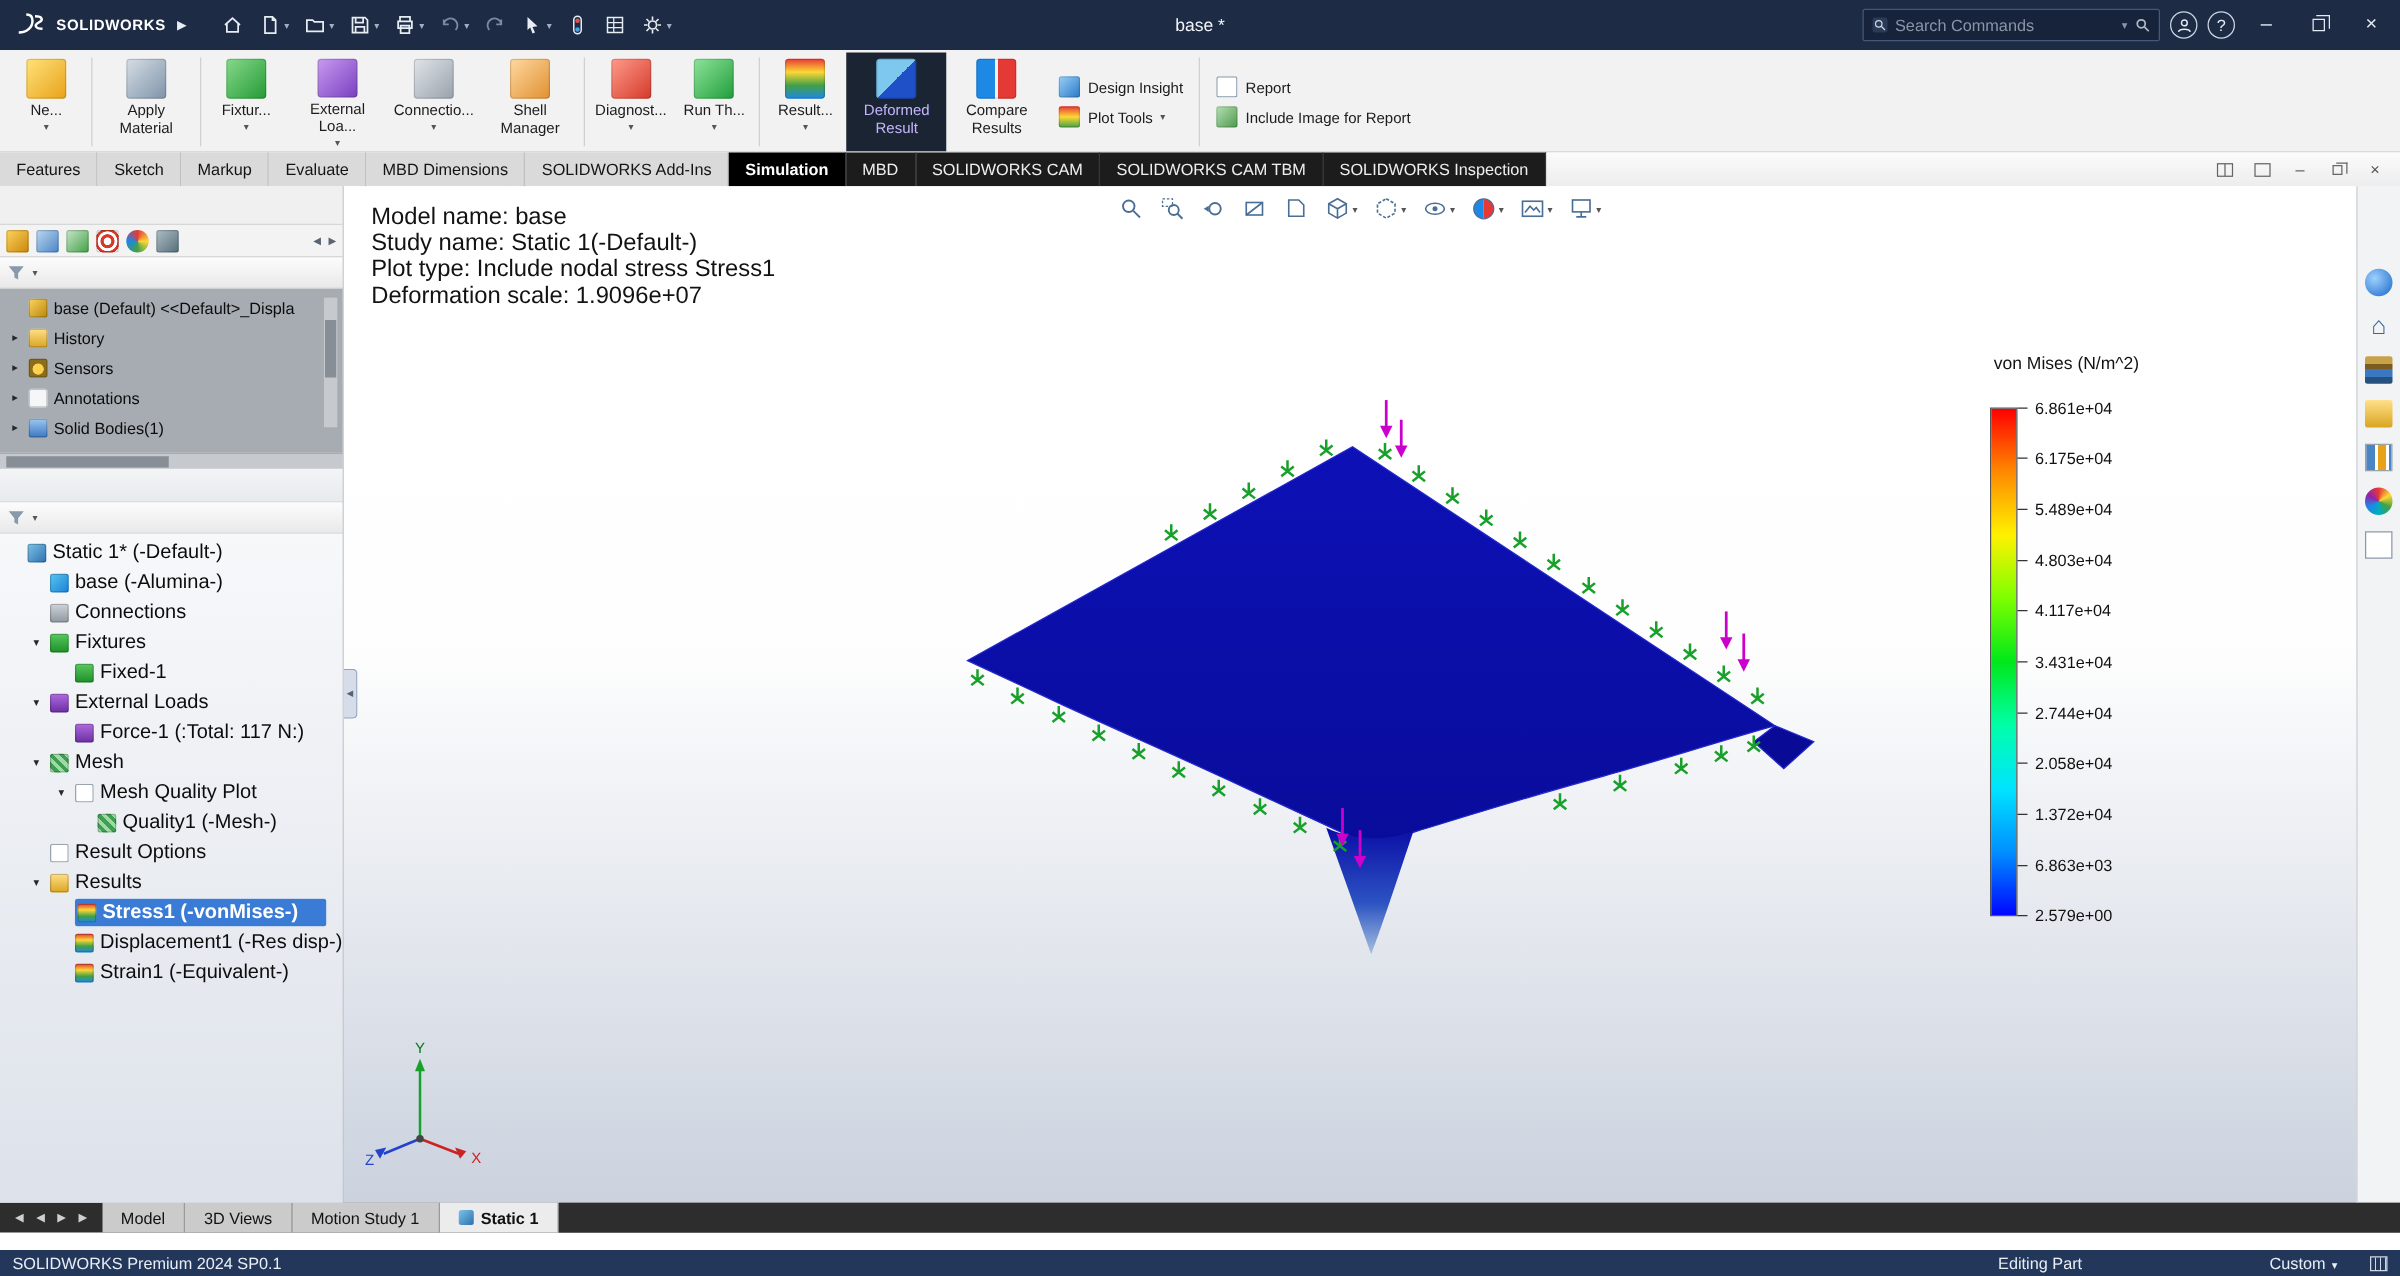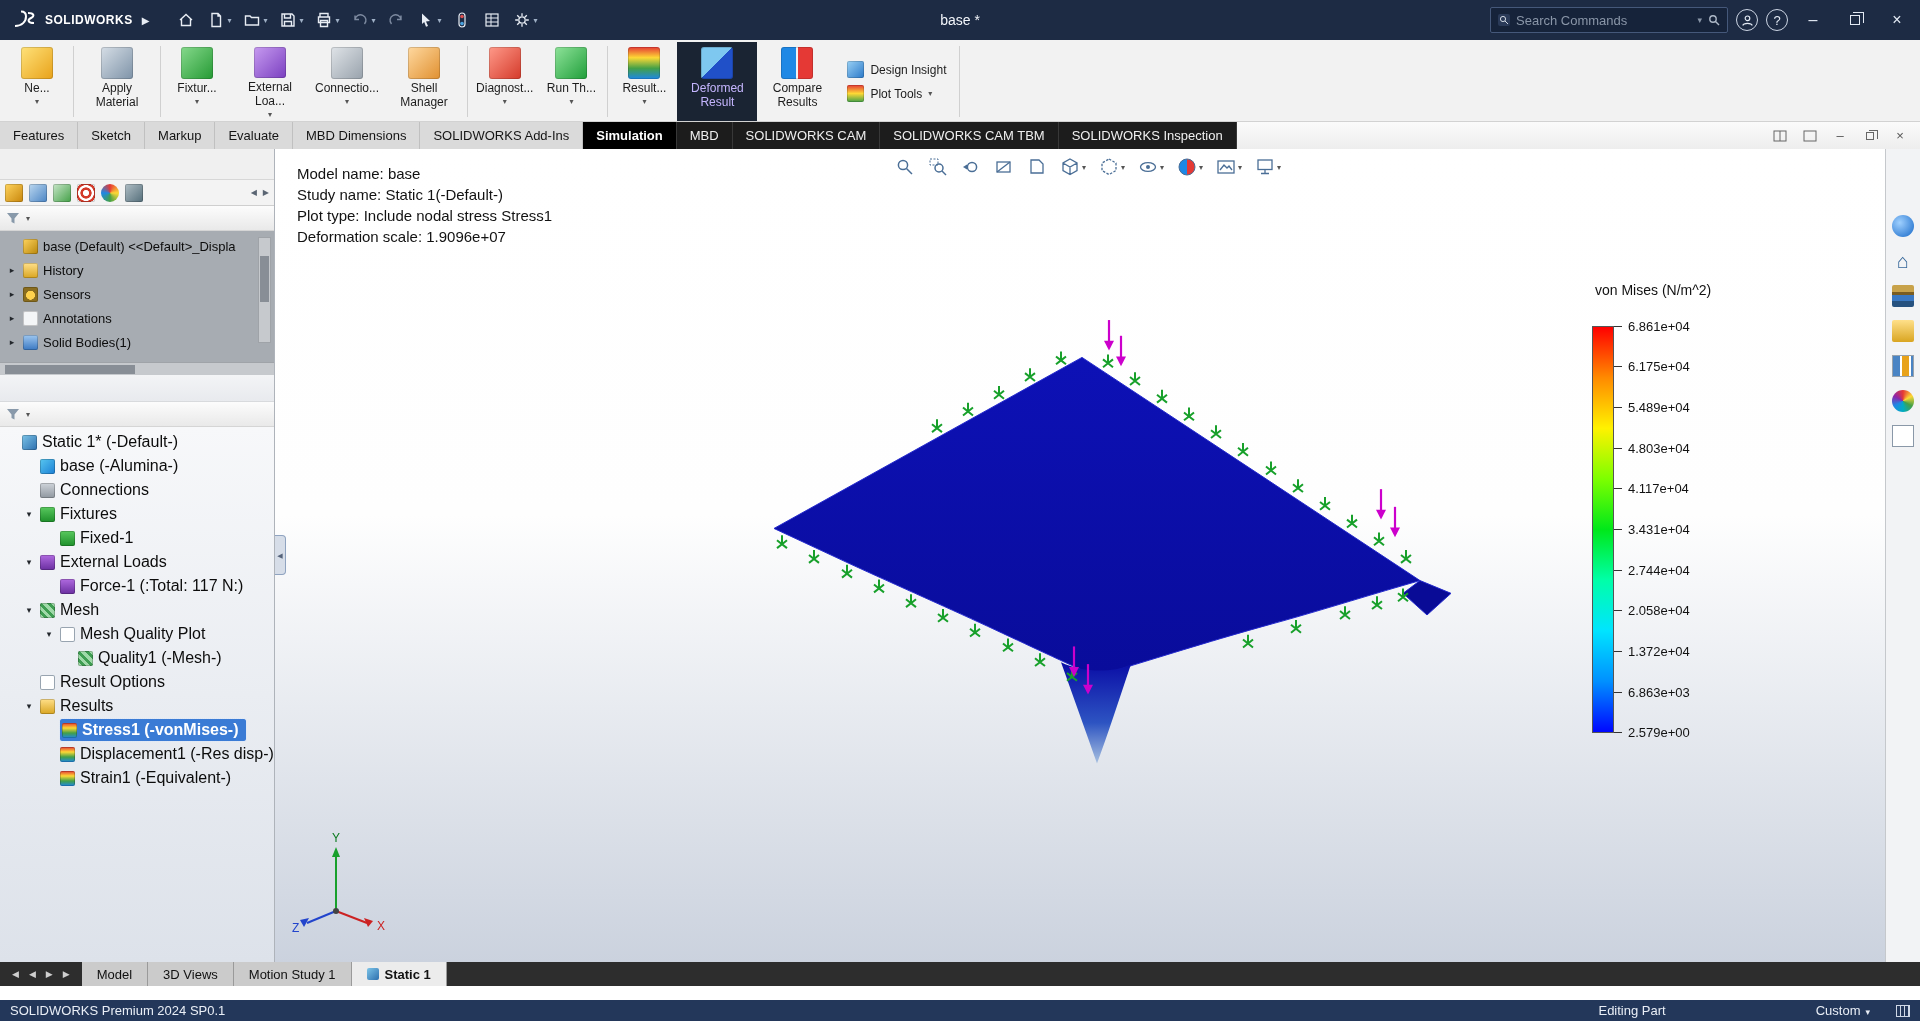--- a/index.html
+++ b/index.html
@@ -119,37 +119,37 @@
   .vscroll{position:absolute; right:3px; top:6px; width:13px; height:106px; background:#c6c9cd; border:1px solid #9fa3a8;}
   .vscroll-thumb{position:absolute; left:1px; right:1px; top:18px; height:46px; background:#888e96;}
   .lp-hscroll{height:13px; background:#c6c9cd; border-top:1px solid #9fa3a8; position:relative;}
   .hscroll-thumb{position:absolute; left:5px; top:2px; width:130px; height:9px; background:#888e96;}
   .lp-gap{height:27px; background:linear-gradient(#f3f4f6,#e8eaee); border-bottom:1px solid #d8dadd;}
   .lp-studytree{flex:1; background:linear-gradient(180deg,#f7f8fa,#dde2ea); padding-top:3px; overflow:hidden;}
   .st-row{height:24px; display:flex; align-items:center; gap:5px; font-size:16px; color:#0c0c0c;}
   .l0{padding-left:5px;} .l1{padding-left:23px;} .l2{padding-left:43px;} .l3{padding-left:61px;}
   .st-label{white-space:nowrap;}
   .st-row .sel-wrap{display:flex; align-items:center; gap:5px; background:#3a7bd5; color:#fff;
-    font-weight:bold; padding:2px 7px 2px 2px; border-radius:2px; outline:1px dotted #dce7f8;}
+    font-weight:bold; padding:2px 22px 2px 2px; border-radius:2px; outline:1px dotted #dce7f8;}
   .tico-study{background:linear-gradient(135deg,#7cc4e8,#2d6fae);}
   .tico-part{background:linear-gradient(135deg,#58c7f0,#1b7fd4);}
   .tico-connections{background:linear-gradient(#cfd4da,#8f979f);}
   .tico-fixtures{background:linear-gradient(#59c95f,#1e8f2a);}
   .tico-loads{background:linear-gradient(#b06ae0,#6a2fa0);}
   .tico-mesh{background:repeating-linear-gradient(45deg,#9fd9a8 0 3px,#3f9e52 3px 6px);}
   .tico-plotdoc{background:#fff; box-shadow:inset 0 0 0 1px #98a4b0;}
   .tico-rainbow{background:linear-gradient(180deg,#e53935,#fdd835,#43a047,#1e88e5);}
   .splitter-handle{position:absolute; left:275px; top:386px; width:11px; height:40px;
     background:#d6dde8; border:1px solid #8fa3c0; border-left:none; border-radius:0 4px 4px 0;
     display:flex; align-items:center; justify-content:center; font-size:7px; color:#55637a; z-index:5;}
 
   
   .graphics{flex:1; position:relative; min-width:0;
     background:linear-gradient(180deg,#ffffff 0%,#fefefe 45%,#cbd2de 100%);}
-  .info-text{position:absolute; left:22px; top:14px; font-size:15px; color:#121212; line-height:21px;}
+  .info-text{position:absolute; left:22px; top:14px; font-size:19px; color:#121212; line-height:21px;}
   .headsup{position:absolute; left:618px; top:6px; display:flex; align-items:center; gap:9px;}
   .hbtn{display:flex; align-items:center; gap:2px; padding:2px; cursor:default;}
   .model-svg{position:absolute; inset:0; width:100%; height:100%;}
   .triad{position:absolute; left:16px; bottom:28px;}
 
   
   .legend{position:absolute; left:1317px; top:133px; width:260px;}
   .legend-title{font-size:14px; color:#121212; margin-left:3px;}
   .legend-body{display:flex; margin-top:28px;}
   .legend-bar{width:22px; height:407px; border:1px solid #555;}
@@ -361,20 +361,30 @@
         <span class="ric-sm ric-insight"></span>
         <span>Design Insight</span>
       </div>
       <div class="srow">
         <span class="ric-sm ric-plottools"></span>
         <span>Plot Tools</span>
         <span class="hcaret gl gl-dn"></span>
       </div>
     </div>
     <div class="rsep"></div>
+    <div class="rgroup-small">
+      <div class="srow">
+        <span class="ric-sm ric-report"></span>
+        <span>Report</span>
+      </div>
+      <div class="srow">
+        <span class="ric-sm ric-image"></span>
+        <span>Include Image for Report</span>
+      </div>
+    </div>
   </div>
 
   <div class="cmdtabs">
     <div class="ctab">
         <span>Features</span>
       </div>
     <div class="ctab">
         <span>Sketch</span>
       </div>
     <div class="ctab">

